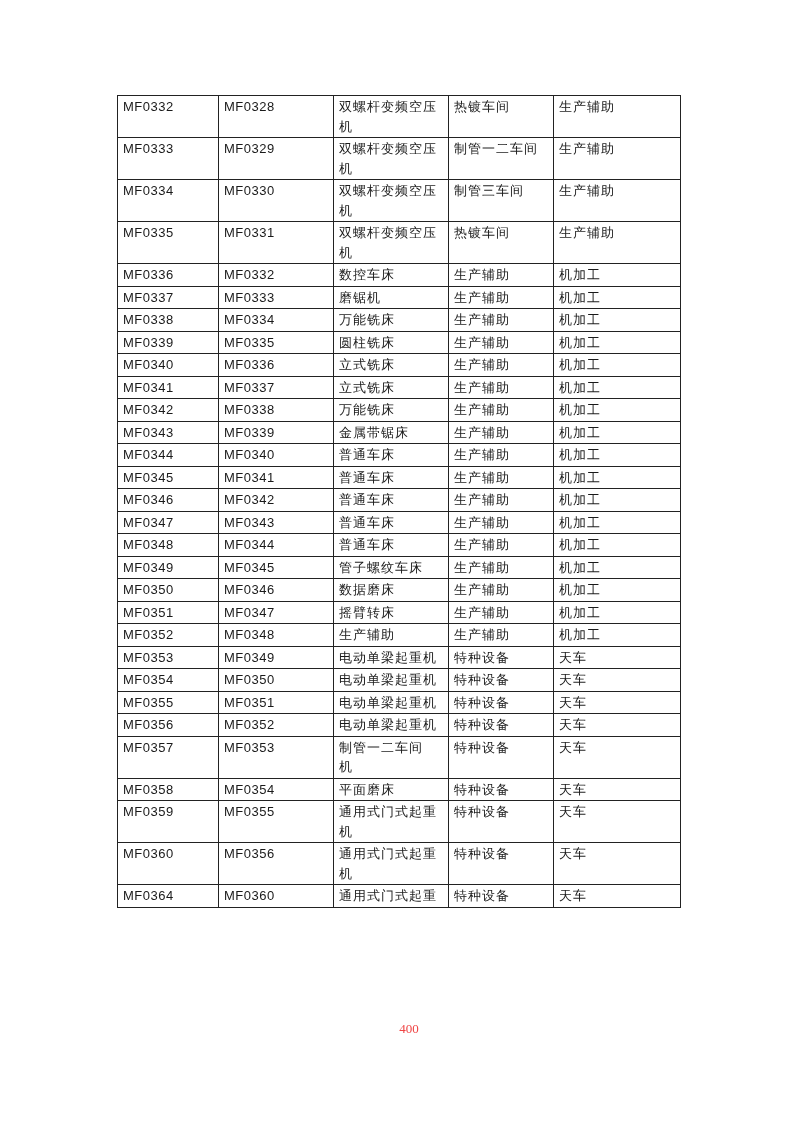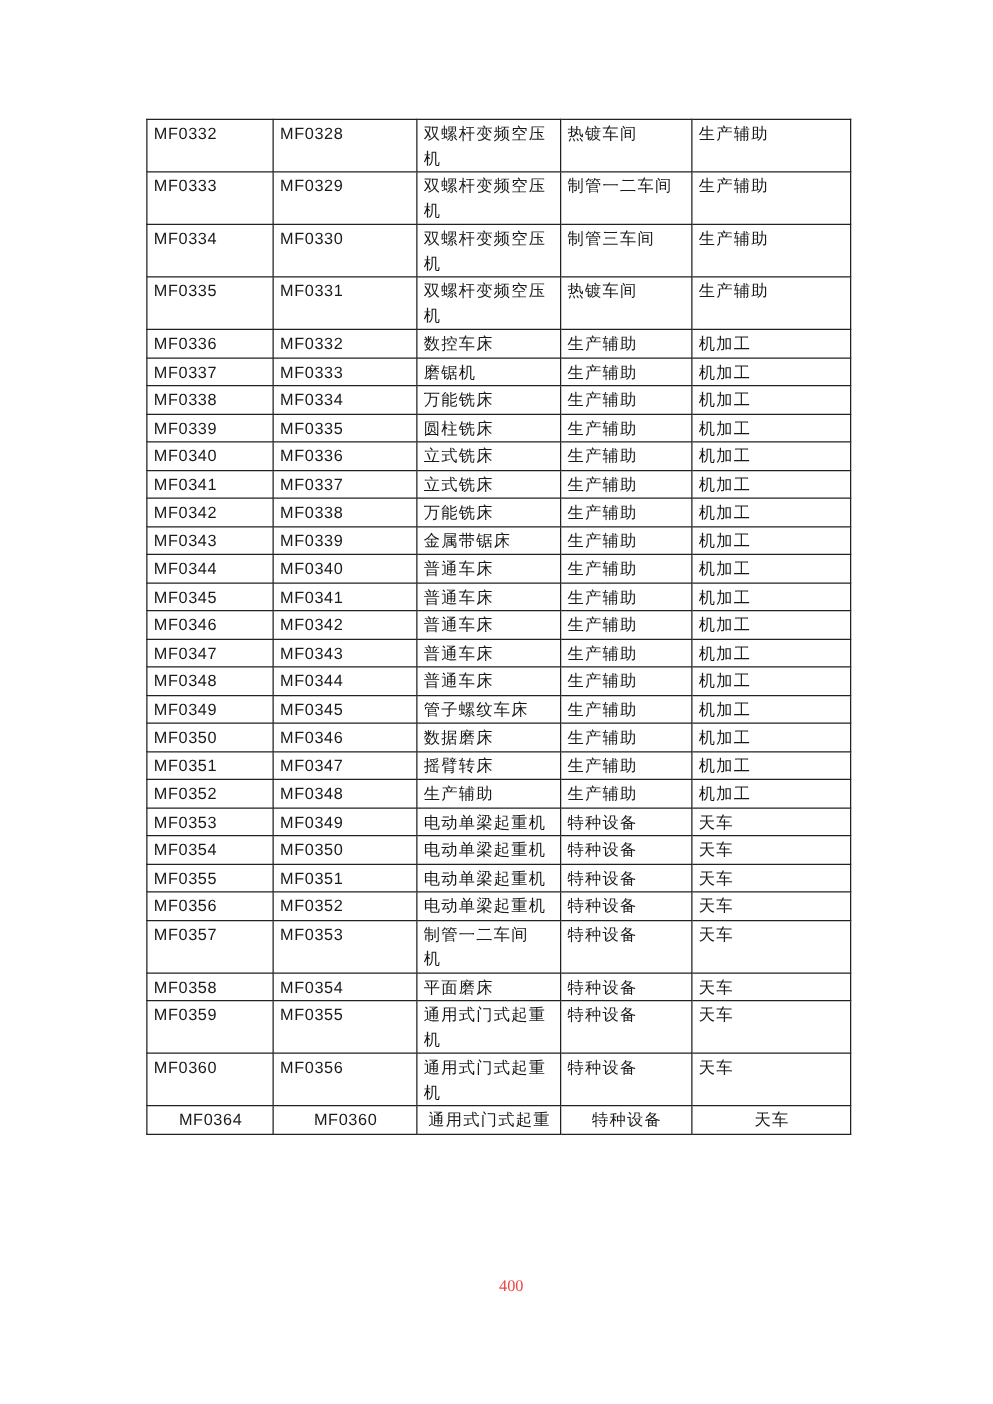--- a/index.html
+++ b/index.html
@@ -26,21 +26,21 @@
     font-size: 13px;
     line-height: 19.5px;
     color: #1a1a1a;
     letter-spacing: 0.5px;
     white-space: pre-line;
     word-break: break-all;
     overflow: hidden;
     font-family: "Liberation Sans", sans-serif;
   }
   table.doc-table td.cjk { letter-spacing: 1px; }
-  tr.clipped td { height: 18px; max-height: 18px; text-align: center; }
+  tr.clipped td { height: 18px; max-height: 18px; }
   .page-number {
     position: absolute;
     top: 1021px;
     left: 12px;
     width: 794px;
     text-align: center;
     font-family: "Liberation Serif", serif;
     font-size: 13px;
     color: #ef4444;
   }

